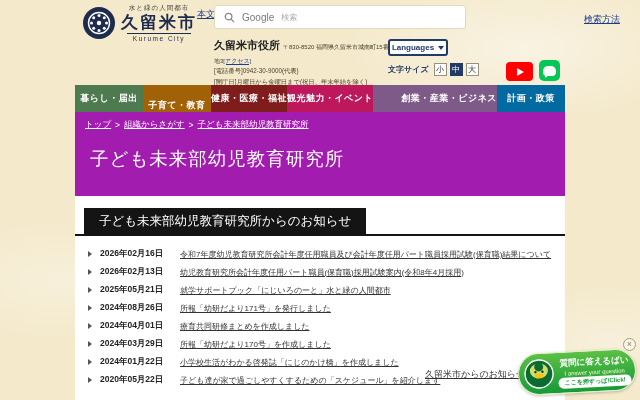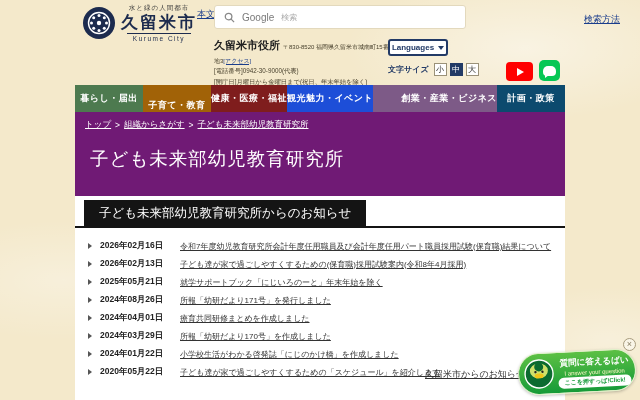--- a/index.html
+++ b/index.html
@@ -57,29 +57,29 @@
   .line-bubble { width:13px; height:10px; background:#fff; border-radius:5px 5px 4px 4px; position:relative; }
   .line-bubble:after { content:""; position:absolute; left:2px; bottom:-2px; width:0; height:0;
     border-top:3px solid #fff; border-right:4px solid transparent; }
 
   
   .main-nav { position:absolute; left:75px; top:85px; width:490px; height:27px; display:flex; }
   .nav-item { flex:1; display:flex; align-items:center; justify-content:center; color:#fff;
     font-size:9px; font-weight:bold; letter-spacing:0.5px; cursor:pointer; white-space:nowrap; }
 
   
-  .dark-band { position:absolute; left:75px; top:112px; width:490px; height:84px; background:#701a75;padding-left:38px; }
+  .dark-band { position:absolute; left:75px; top:112px; width:490px; height:84px; background:#a21caf;padding-left:38px; }
   .breadcrumb { position:absolute; left:10px; top:7px; font-size:8.5px; color:#fff; display:flex; align-items:center; }
   .bc-link { color:#fff; text-decoration:underline; cursor:pointer; white-space:nowrap; }
   .bc-sep { margin:0 4px; color:#fff; }
   .page-title { position:absolute; left:15px; top:34px; font-size:18.5px; font-weight:500; color:#fff; letter-spacing:1px; }
 
   
   .main { position:absolute; left:75px; top:196px; width:490px; height:204px; background:#fff; }
-  .section-row { display:flex; margin-top:4px; border-bottom:2px solid #141414;font-family:Liberation Mono, monospace; }
+  .section-row { display:flex; margin-top:12px; border-bottom:2px solid #141414;font-family:Liberation Mono, monospace; }
   .section-tab { margin-left:9px; background:#141414; color:#fff; font-size:12.5px; padding:5px 15px 4px; white-space:nowrap; }
   .news-list { padding:9px 8px 0 13px; }
   .news-row { display:flex; align-items:center; height:18px; cursor:pointer; }
   .chev { width:12px; display:flex; align-items:center; }
   .chev i { width:0; height:0; border-top:3px solid transparent; border-bottom:3px solid transparent; border-left:4px solid #555; display:block; }
   .news-date { width:68px; font-size:8.5px; font-weight:bold; color:#222; white-space:nowrap; }
   .news-link { font-size:8px; color:#333; text-decoration:underline; white-space:nowrap; margin-left:12px; }
   .more-link { position:absolute; left:350px; top:172px; font-size:9px; color:#333; text-decoration:underline; cursor:pointer; white-space:nowrap; }
 
   
@@ -172,27 +172,27 @@
 <div class="main-nav">
     <div class="nav-item" style="background: rgb(77, 122, 79);">
       <span>暮らし・届出</span>
     </div>
     <div class="nav-item" style="background: #a16207; align-items: flex-end;">
       <span>子育て・教育</span>
     </div>
     <div class="nav-item" style="background: #7f1d1d;">
       <span>健康・医療・福祉</span>
     </div>
-    <div class="nav-item" style="background: #1d4ed8;">
+    <div class="nav-item" style="background: #be185d;">
       <span>観光魅力・イベント</span>
     </div>
     <div class="nav-item" style="background: rgb(125, 90, 135); padding-left: 28px;">
       <span>創業・産業・ビジネス</span>
     </div>
-    <div class="nav-item" style="background: #0c4a6e;">
+    <div class="nav-item" style="background: #0369a1;">
       <span>計画・政策</span>
     </div>
   </div>
 
 <div class="dark-band">
   <div class="breadcrumb">
       <span class="bc-link">トップ</span>
       <span class="bc-sep">&gt;</span>
       <span class="bc-link">組織からさがす</span>
       <span class="bc-sep">&gt;</span>
@@ -211,28 +211,28 @@
           <i></i>
         </span>
     <span class="news-date">2026年02月16日</span>
     <span class="news-link">令和7年度幼児教育研究所会計年度任用職員及び会計年度任用パート職員採用試験(保育職)結果について</span>
   </div>
       <div class="news-row">
     <span class="chev">
           <i></i>
         </span>
     <span class="news-date">2026年02月13日</span>
-    <span class="news-link">子ども達が家で過ごしやすくするための(保育職)採用試験案内(令和8年4月採用)</span>
+    <span class="news-link">幼児教育研究所会計年度任用パート職員(保育職)採用試験案内(令和8年4月採用)</span>
   </div>
       <div class="news-row">
     <span class="chev">
           <i></i>
         </span>
     <span class="news-date">2025年05月21日</span>
-    <span class="news-link">就学サポートブック「にじいろのーと」年末年始を除く</span>
+    <span class="news-link">就学サポートブック「にじいろのーと」水と緑の人間都市</span>
   </div>
       <div class="news-row">
     <span class="chev">
           <i></i>
         </span>
     <span class="news-date">2024年08月26日</span>
     <span class="news-link">所報「幼研だより171号」を発行しました</span>
   </div>
       <div class="news-row">
     <span class="chev">

